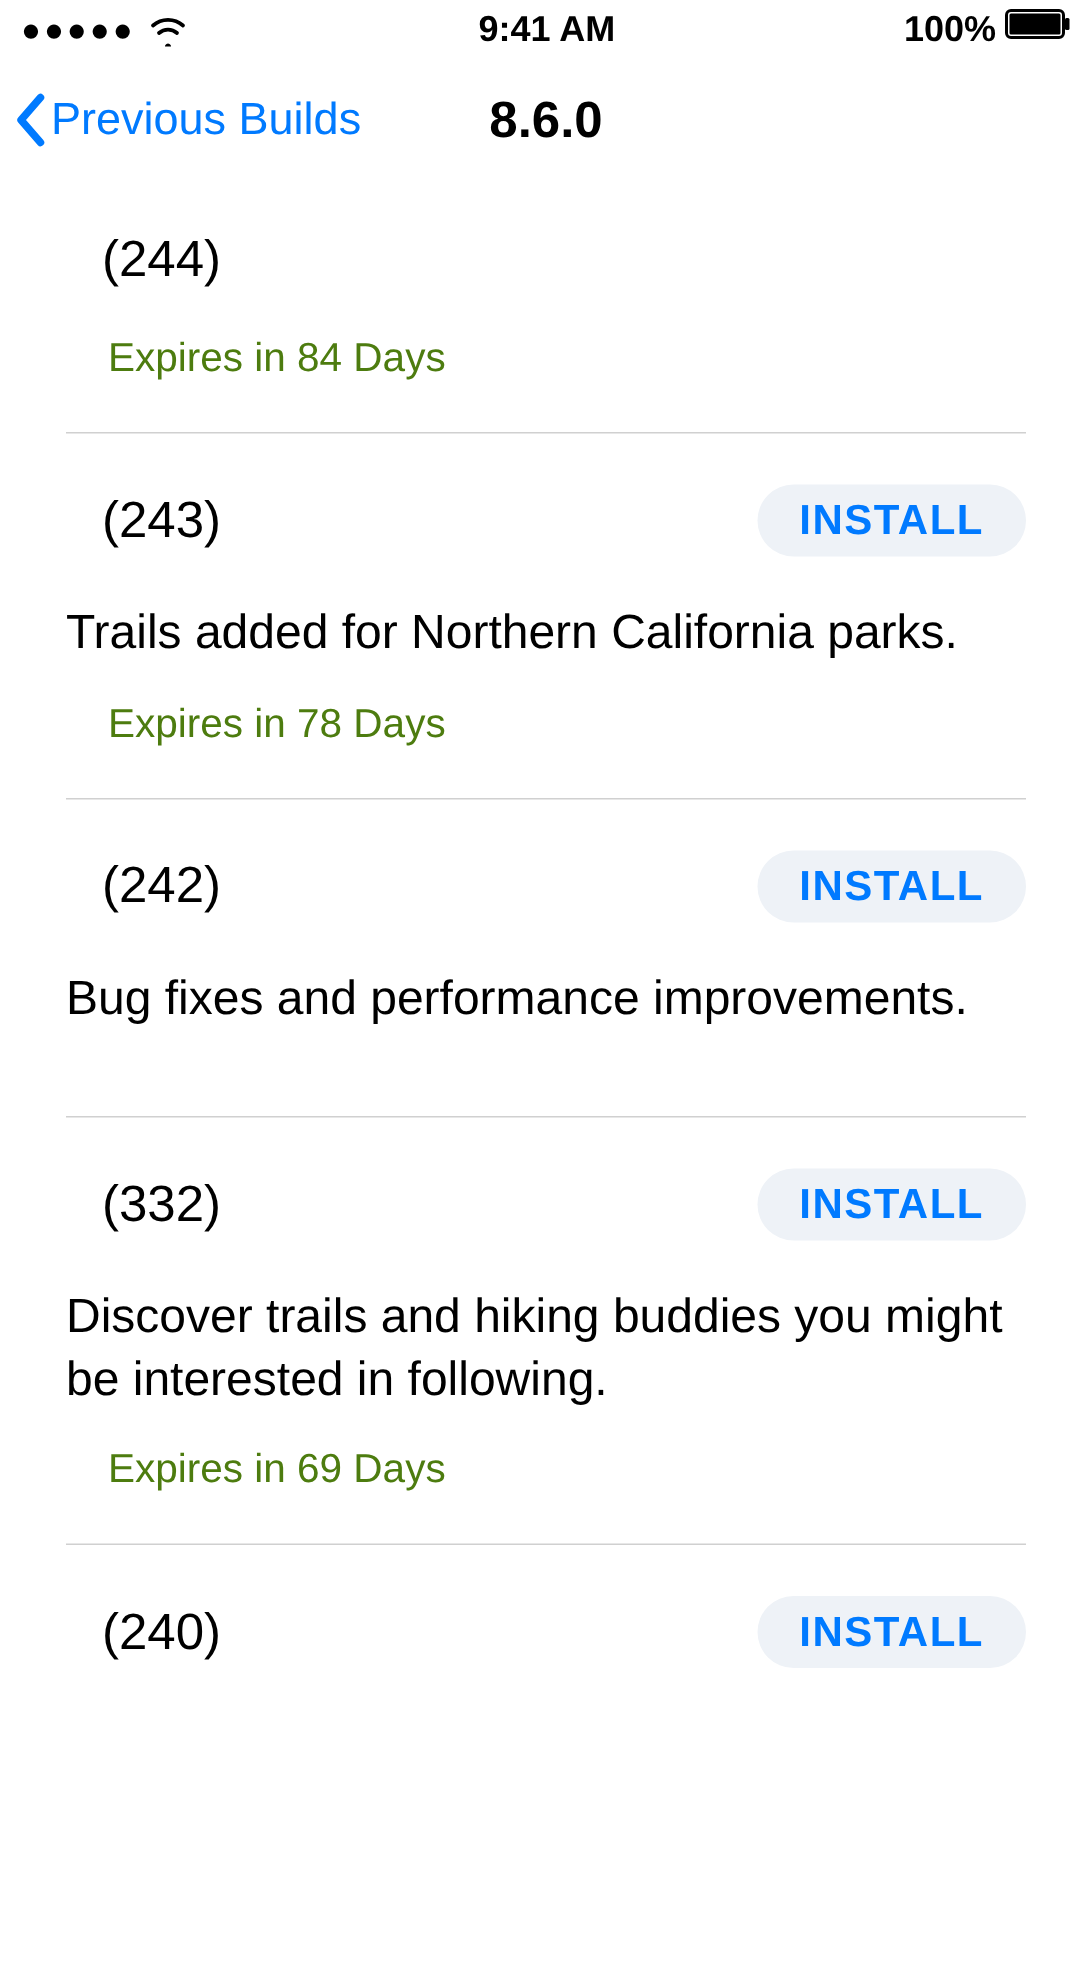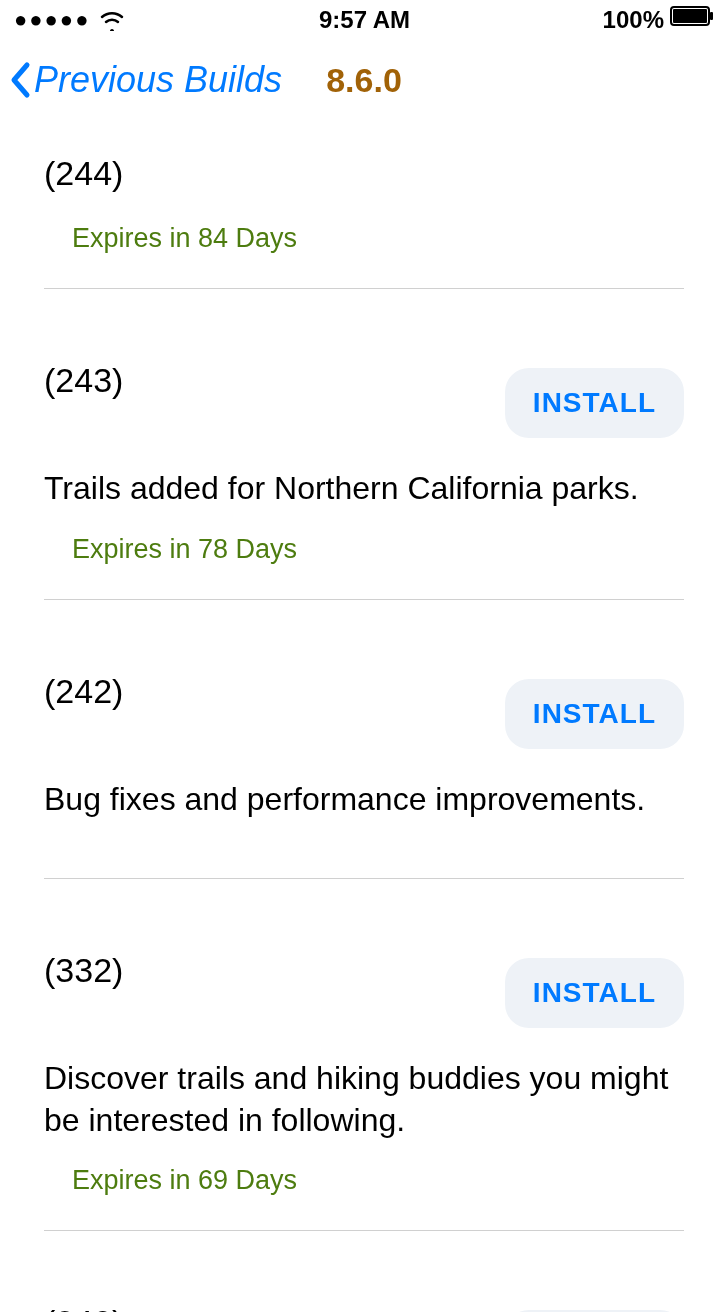--- a/index.html
+++ b/index.html
@@ -32,34 +32,33 @@
     height: 80px;
     display: flex;
     align-items: center;
     padding: 0 8px;
     position: relative;
   }
   .back-button {
     display: flex;
     align-items: center;
     color: #007aff;
-    font-size: 36px;
+    font-size: 30px;
     font-weight: 400;
     cursor: pointer;
     gap: 2px;
-    font-style: italic;
   }
   .chevron-left-icon svg { display: block; }
   .nav-title {
     position: absolute;
     left: 50%;
     transform: translateX(-50%);
     font-size: 34px;
     font-weight: 700;
-    color: #a16207;
+    color: #000000;
   }
 
   
   .builds {
     padding: 0;
   }
   .build-item {
     padding: 34px 44px 34px 44px;
     border-bottom: 1px solid #d0d0d0;
     margin: 0 44px;
@@ -70,32 +69,32 @@
   .build-header {
     display: flex;
     align-items: center;
     justify-content: space-between;
     margin-bottom: 30px;
   }
   .build-number {
     font-size: 34px;
     font-weight: 400;
     color: #000;
+    margin-left: 24px;
   }
   .install-button {
     background: #eef2f7;
     color: #007aff;
     font-size: 28px;
     font-weight: 700;
     letter-spacing: 1px;
     border: none;
     border-radius: 24px;
-    padding: 19px 28px;
+    padding: 8px 28px;
     cursor: pointer;
-    margin-top: 45px;
   }
   .build-desc {
     font-size: 32px;
     line-height: 1.3;
     color: #000;
     margin-bottom: 24px;
   }
   .build-expiry {
     font-size: 27px;
     color: #4d7c0f;
@@ -109,21 +108,21 @@
   <div class="status-left">
     <span class="dots">●●●●●</span>
     <span class="wifi-icon">
       <svg width="28" height="22" viewBox="0 0 28 22">
         <path d="M14 20 a2 2 0 1 0 0.001 0 Z" fill="#000"></path>
         <path d="M8 13 a9 9 0 0 1 12 0" stroke="#000" stroke-width="2.5" fill="none" stroke-linecap="round"></path>
         <path d="M4 8 a15 15 0 0 1 20 0" stroke="#000" stroke-width="2.5" fill="none" stroke-linecap="round"></path>
       </svg>
     </span>
   </div>
-  <div class="status-center">9:57 AM</div>
+  <div class="status-center">9:41 AM</div>
   <div class="status-right">
     <span>100%</span>
     <span class="battery-icon">
       <svg width="44" height="20" viewBox="0 0 44 20">
         <rect x="1" y="1" width="38" height="18" rx="3" ry="3" fill="none" stroke="#000" stroke-width="2"></rect>
         <rect x="3" y="3" width="34" height="14" rx="1" fill="#000"></rect>
         <rect x="40" y="6" width="3" height="8" rx="1" fill="#000"></rect>
       </svg>
     </span>
   </div>

